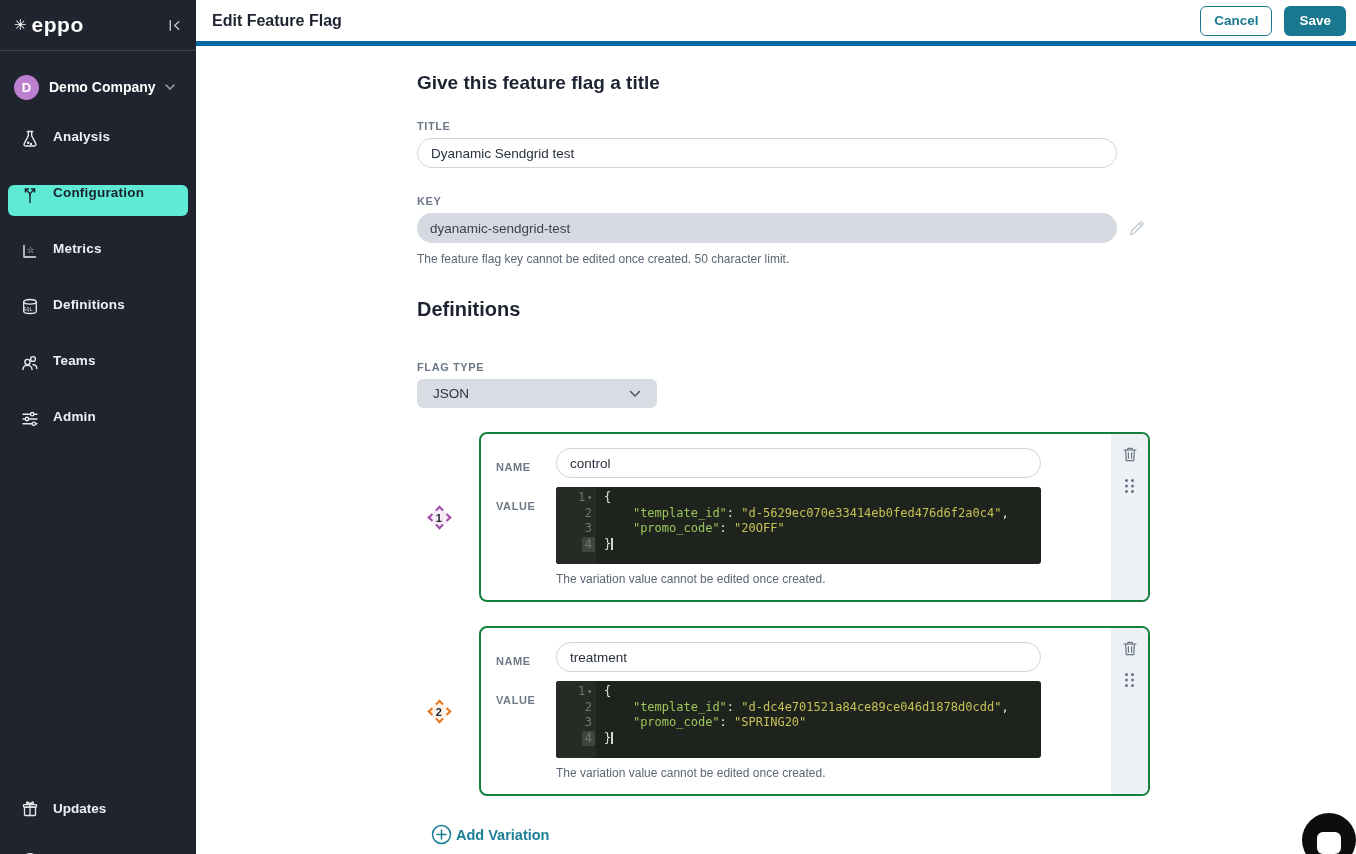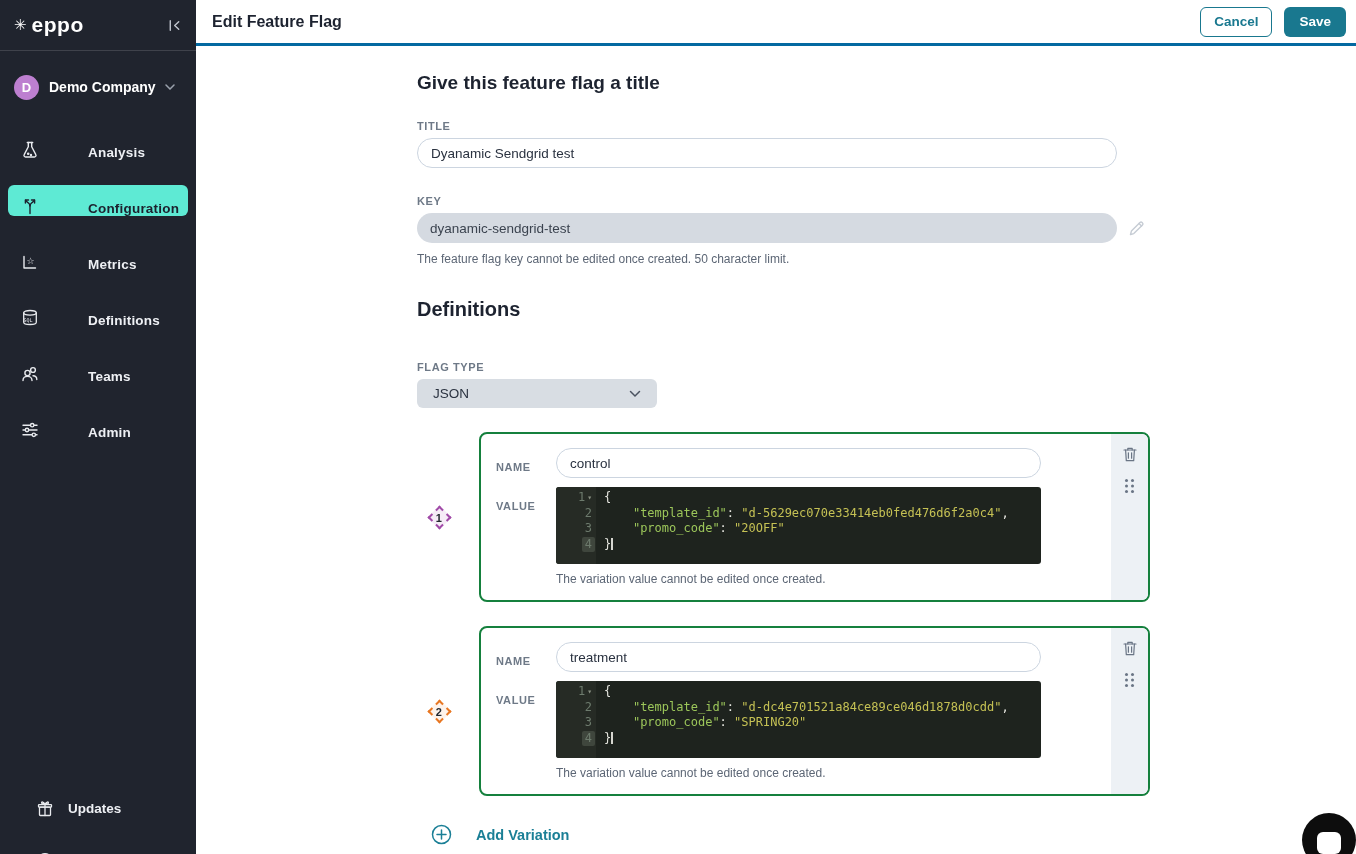--- a/index.html
+++ b/index.html
@@ -19,38 +19,38 @@
   .logo-mark { font-size:15px; color:#fff; margin-right:5px; }
   .logo-text { font-size:21px; font-weight:600; color:#fff; letter-spacing:.5px; }
   .collapse-btn { margin-left:auto; cursor:pointer; display:flex; align-items:center; color:#c2c7d0; }
   .sidebar-divider { border-bottom:1px solid rgba(255,255,255,.14); }
   .workspace-row { display:flex; align-items:center; padding:0 14px; height:56px; margin-top:8px; cursor:pointer; }
   .avatar { width:25px; height:25px; border-radius:50%; background:#BD7FD0; color:#fff;
     font-size:13px; font-weight:700; display:flex; align-items:center; justify-content:center; margin-right:10px; flex:0 0 25px;}
   .workspace-name { font-size:14px; font-weight:700; color:#fff; margin-right:9px; }
   .nav { padding:14px 8px 0 8px; }
   .nav-item {
-    display:flex; align-items:flex-end; height:31px; padding:0 12px; border-radius:6px;
-    margin-bottom:25px; cursor:pointer; color:#eef0f4;gap:35px;
+    display:flex; align-items:flex-start; height:31px; padding:0 12px; border-radius:6px;
+    margin-bottom:25px; cursor:pointer; color:#eef0f4;
   }
   .nav-item .nav-icon { display:flex; align-items:center; margin-right:13px; color:#e8eaee; }
   .nav-item .nav-label { font-size:13.5px; font-weight:600; letter-spacing:.2px; }
   .nav-item.active { background:#5eead4; color:#1C212E; }
   .nav-item.active .nav-icon { color:#1C212E; }
-  .sidebar-bottom-item { position:absolute; left:23px; right:8px; display:flex; align-items:center; height:31px; padding:0 12px; cursor:pointer; }
+  .sidebar-bottom-item { position:absolute; left:8px; right:8px; display:flex; align-items:center; height:31px; padding:0 12px; cursor:pointer; }
   .sidebar-bottom-item .nav-icon { display:flex; align-items:center; margin-right:13px; color:#e8eaee; }
   .sidebar-bottom-item .nav-label { font-size:13.5px; font-weight:600; }
   .pos-updates { top:793px; }
   .pos-partial { top:845px; }
 
   
   .main { flex:1; display:flex; flex-direction:column; height:854px; background:#fff; }
   .topbar {
     height:46px; flex:0 0 46px; display:flex; align-items:center;
-    padding:0 10px 0 16px; border-bottom:3px solid #0369a1; background:#fff;
+    padding:0 10px 0 16px; border-bottom:5px solid #0369a1; background:#fff;
   }
   .page-title { font-size:16px; font-weight:700; color:#1d2330; }
   .topbar-actions { margin-left:auto; display:flex; align-items:center; gap:12px; }
   .btn { height:30px; border-radius:6px; font-family:inherit; font-size:13.5px; font-weight:700; cursor:pointer; }
   .btn-cancel { background:#fff; color:#19788F; border:1.5px solid #19788F; padding:0 13px; }
   .btn-save { background:#19788F; color:#fff; border:none; padding:0 15px; }
 
   .content { flex:1; overflow:hidden; position:relative; }
   .form-col { margin-left:221px; padding-top:26px; width:740px; }
 
@@ -123,21 +123,21 @@
 
   .value-helper { font-size:12px; color:#5c6675; margin-top:8px; }
 
   .card-strip {
     width:37px; flex:0 0 37px; background:#EDF1F5; display:flex; flex-direction:column;
     align-items:center; padding-top:11px; gap:15px;
   }
   .strip-icon { color:#6a7585; cursor:pointer; display:flex; }
   .strip-icon.grab { cursor:grab; }
 
-  .add-variation { display:flex; align-items:center; gap:24px; margin-top:28px; margin-left:14px;
+  .add-variation { display:flex; align-items:center; gap:4px; margin-top:28px; margin-left:14px;
     cursor:pointer; color:#1b7f96; font-size:14.5px; font-weight:700; width:max-content; }
 
   
   .chat-launcher {
     position:absolute; left:1302px; top:813px; width:54px; height:54px; border-radius:50%;
     background:#0d0d0d; display:flex; align-items:center; justify-content:center; cursor:pointer;
   }
   .chat-bubble { width:24px; height:22px; background:#fff; border-radius:6px; margin-top:6px; }
 </style>
 </head>

